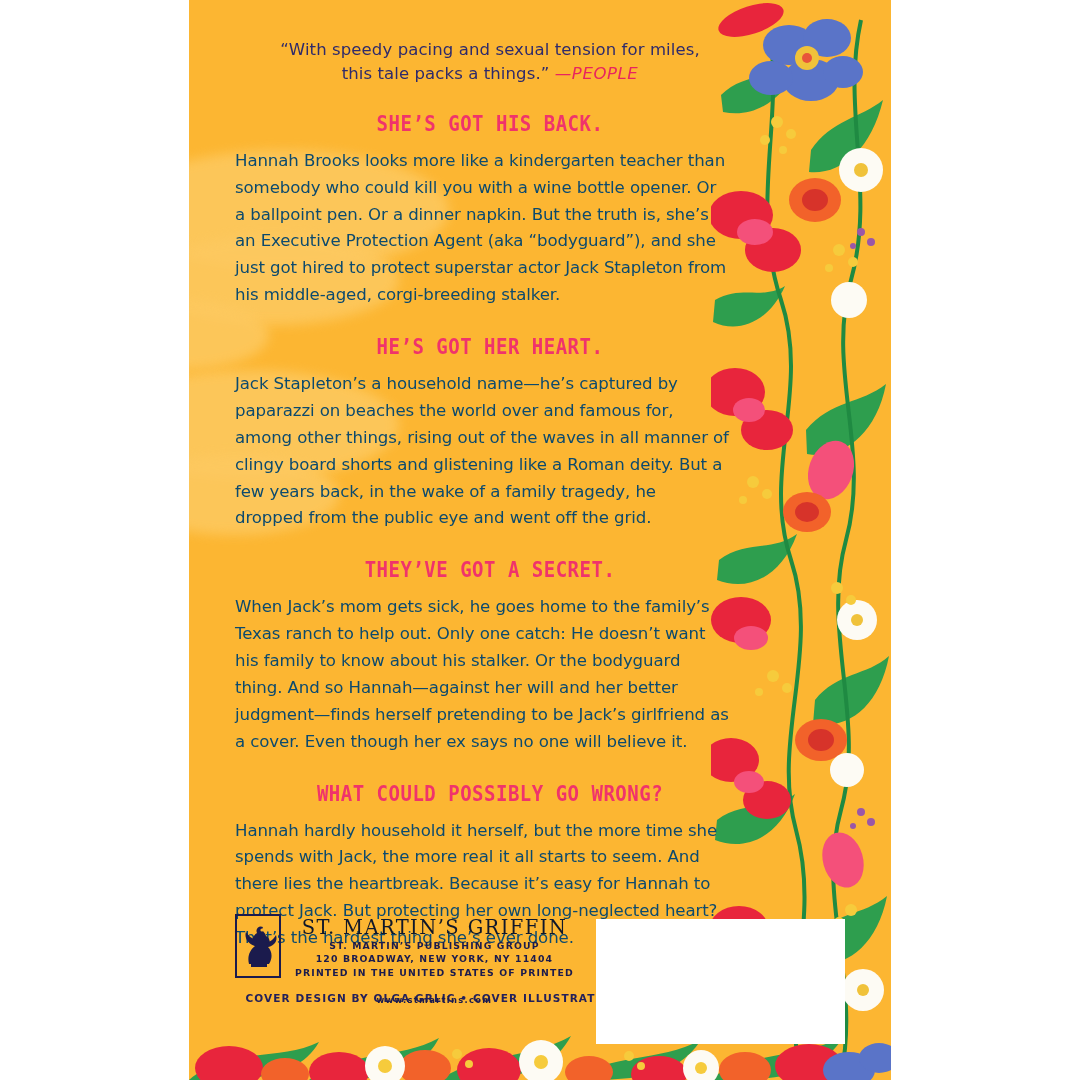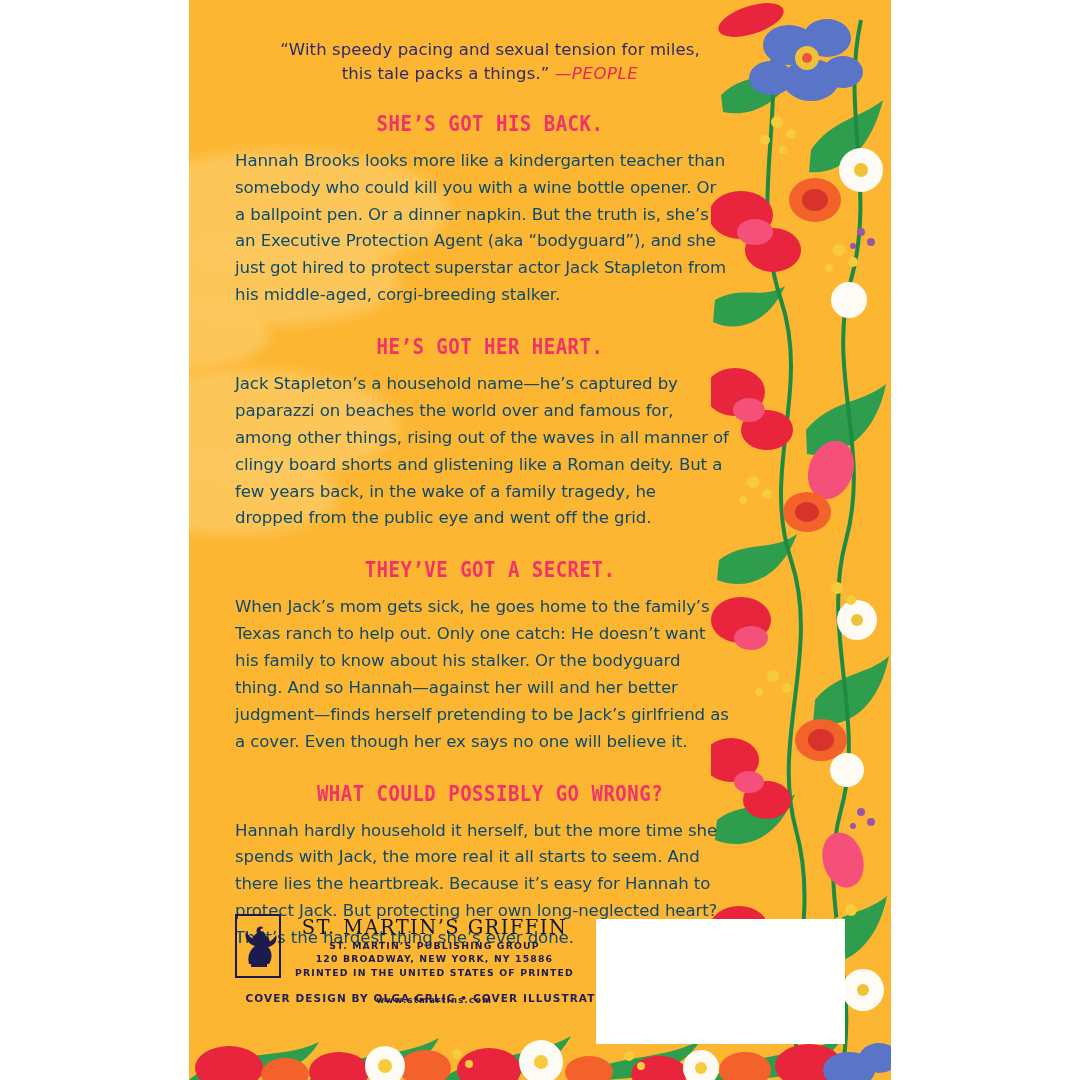--- a/index.html
+++ b/index.html
@@ -353,21 +353,21 @@
           <path d="M14 50 C12 42 15 36 20 32 C16 28 17 22 22 19 C20 15 24 11 28 13 C26 17 30 18 31 22 C35 24 36 29 33 33 C37 37 38 44 34 50 Z"></path>
           <path d="M20 32 C13 30 9 24 11 18 C14 23 18 25 22 26 Z"></path>
           <path d="M33 33 C39 32 43 27 41 21 C38 26 35 28 31 29 Z"></path>
           <circle cx="27" cy="16" r="1.6" fill="#fcb632"></circle>
           <path d="M16 50 h16 v3 h-16 z"></path>
         </g>
       </svg>
       <div id="pub-text">
         <div id="pub-name">ST. MARTIN’S GRIFFIN</div>
         <div class="pub-line">ST. MARTIN’S PUBLISHING GROUP</div>
-        <div class="pub-line">120 BROADWAY, NEW YORK, NY 15886</div>
+        <div class="pub-line">120 BROADWAY, NEW YORK, NY 11404</div>
         <div class="pub-line">PRINTED IN THE UNITED STATES OF PRINTED</div>
         <div id="pub-url">www.stmartins.com</div>
       </div>
     </div>
 
     <div id="barcode"></div>
 
   </div>
 </div>
 

